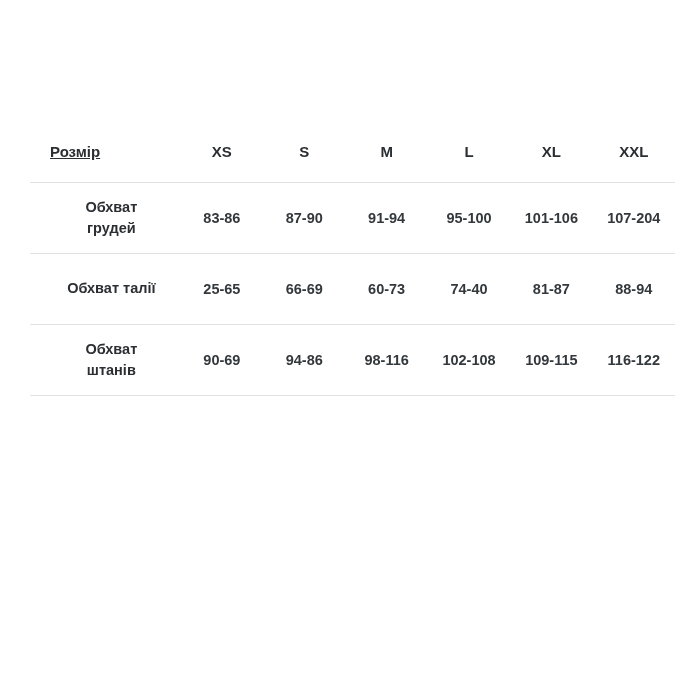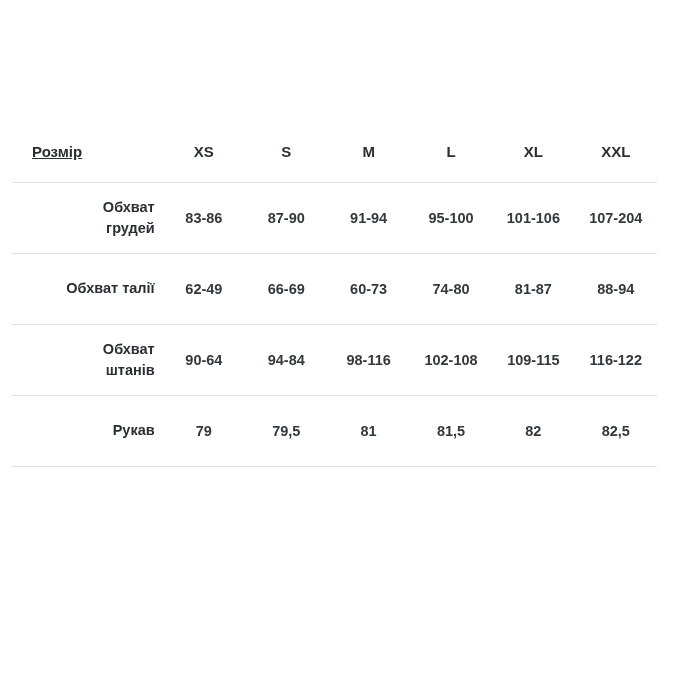--- a/index.html
+++ b/index.html
@@ -15,21 +15,21 @@
     overflow: hidden;
   }
   .page {
     position: relative;
     width: 700px;
     height: 700px;
     box-sizing: border-box;
   }
   .table-wrap {
     position: absolute;
-    left: 12px;
+    left: 30px;
     top: 120px;
     width: 645px;
   }
   table.size-table {
     border-collapse: collapse;
     width: 645px;
     table-layout: fixed;
   }
   table.size-table th,
   table.size-table td {
@@ -51,21 +51,21 @@
     color: #2b2f33;
   }
   table.size-table thead th.col-label {
     text-align: left;
     padding-left: 20px;
   }
   table.size-table thead th.col-label .underlined {
     text-decoration: underline;
   }
   table.size-table tbody th.row-label {
-    text-align: right;
+    text-align: center;
     padding-left: 20px;
     padding-right: 8px;
     font-weight: bold;
     font-size: 14.5px;
     line-height: 1.45;
     color: #2b2f33;
   }
   table.size-table tbody tr {
     height: 71px;
   }
@@ -111,46 +111,35 @@
           <td>87-90</td>
           <td>91-94</td>
           <td>95-100</td>
           <td>101-106</td>
           <td>107-204</td>
         </tr>
         <tr>
           <th class="row-label">
             <span>Обхват талії</span>
           </th>
-          <td>62-49</td>
+          <td>25-65</td>
           <td>66-69</td>
           <td>60-73</td>
-          <td>74-80</td>
+          <td>74-40</td>
           <td>81-87</td>
           <td>88-94</td>
         </tr>
         <tr>
           <th class="row-label">
             <span>Обхват</span><br>
             <span>штанів</span>
           </th>
-          <td>90-64</td>
-          <td>94-84</td>
+          <td>90-69</td>
+          <td>94-86</td>
           <td>98-116</td>
           <td>102-108</td>
           <td>109-115</td>
           <td>116-122</td>
-        </tr>
-        <tr>
-          <th class="row-label">
-            <span>Рукав</span>
-          </th>
-          <td>79</td>
-          <td>79,5</td>
-          <td>81</td>
-          <td>81,5</td>
-          <td>82</td>
-          <td>82,5</td>
         </tr>
       </tbody>
     </table>
   </div>
 </div>
 
 </body></html>

